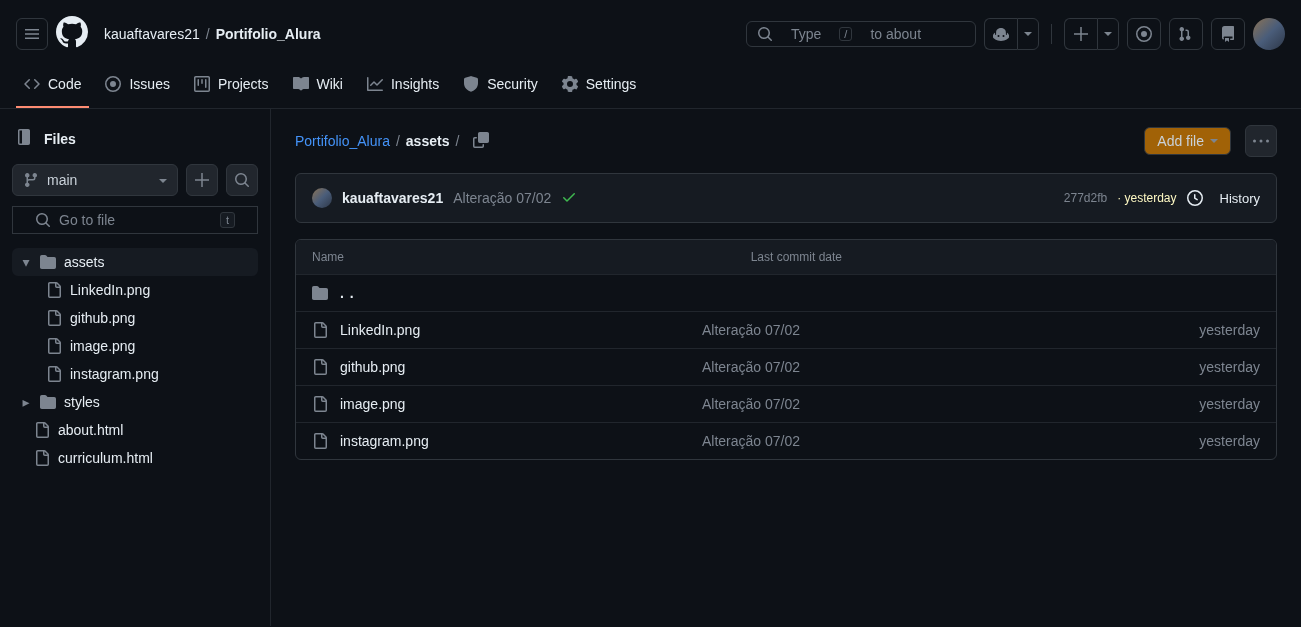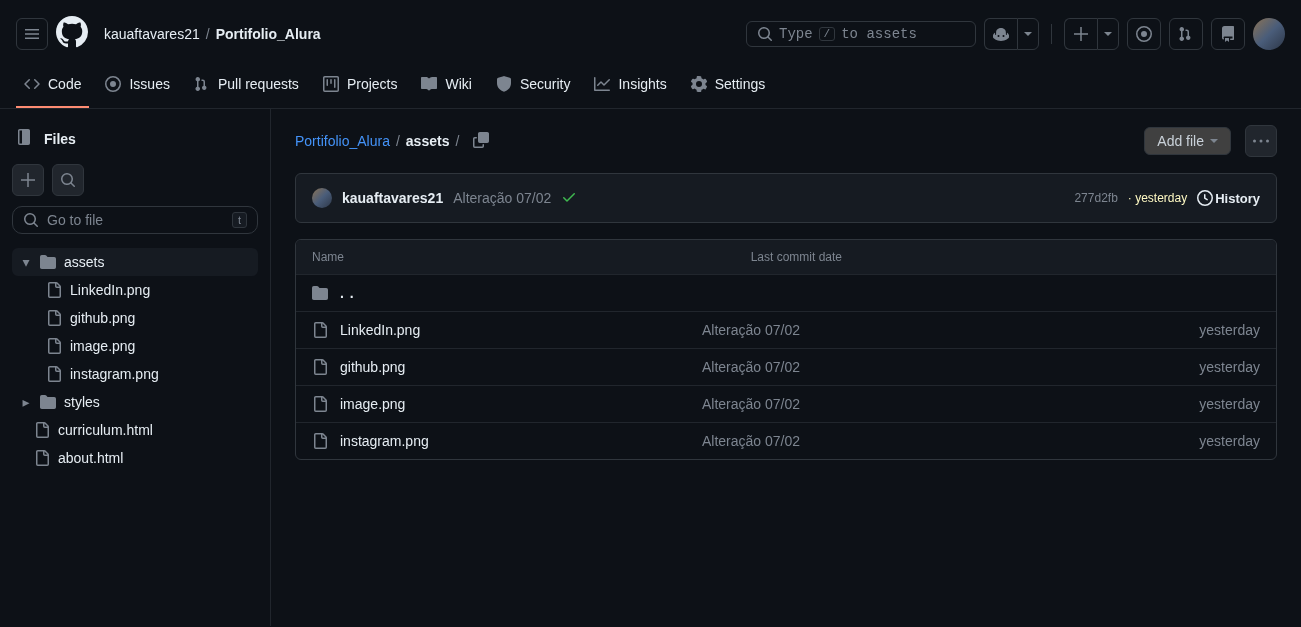--- a/index.html
+++ b/index.html
@@ -32,22 +32,21 @@
 .breadcrumb-top .sep { color: #7d8590; }
 .breadcrumb-top .repo { font-weight: 600; }
 .spacer { flex: 1; }
 .search-box {
   display: flex; align-items: center;
   border: 1px solid #30363d;
   border-radius: 6px;
   padding: 4px 10px;
   width: 230px;
   color: #7d8590;
-  gap: 6px;
-  font-family: Liberation Mono, monospace;
+  gap: 18px;
 }
 .search-box .kbd {
   border: 1px solid #30363d;
   border-radius: 3px;
   padding: 0 4px;
   font-size: 11px;
   color: #7d8590;
 }
 .hdr-btn {
   height: 32px;
@@ -111,22 +110,22 @@
   background: #21262d;
   border-radius: 6px;
   display: flex; align-items: center; justify-content: center;
   cursor: pointer;
   color: #7d8590;
 }
 .file-search {
   display: flex; align-items: center;
   border: 1px solid #30363d;
   background: #0d1117;
-  border-radius: 10px;
-  padding: 5px 10px;
+  border-radius: 0;
+  padding: 5px 22px;
   gap: 8px;
   color: #7d8590;
   margin-bottom: 14px;
 }
 .file-search .t-kbd {
   margin-left: auto;
   border: 1px solid #30363d;
   background: #161b22;
   border-radius: 3px;
   padding: 1px 5px;
@@ -146,21 +145,21 @@
 .tree-nested2 { padding-left: 34px; }
 .content { flex: 1; padding: 16px 24px; overflow: auto; }
 .path-row { display: flex; align-items: center; gap: 6px; margin-bottom: 16px; }
 .path-row a { color: #4493f8; text-decoration: none; }
 .path-row .sep { color: #7d8590; }
 .path-row .cur { font-weight: 600; color: #e6edf3; }
 .copy-btn, .icon-btn { color: #7d8590; cursor: pointer; margin-left: 8px; }
 .path-spacer { flex: 1; }
 .add-file-btn {
   display: flex; align-items: center; gap: 6px;
-  background: #404040;
+  background: #a16207;
   border: 1px solid #30363d;
   border-radius: 6px;
   padding: 5px 12px;
   cursor: pointer;
   color: #c9d1d9;
   font-size: 14px;
 }
 .more-btn {
   width: 32px; height: 32px;
   background: #21262d;
@@ -183,21 +182,21 @@
 .commit-avatar {
   width: 20px; height: 20px; border-radius: 50%;
   background: linear-gradient(135deg, #8b7355 0%, #4a5d7a 50%, #2d3748 100%);
 }
 .commit-author { font-weight: 600; color: #e6edf3; }
 .commit-msg { color: #7d8590; }
 .check { color: #3fb950; }
 .commit-spacer { flex: 1; }
 .commit-sha { color: #7d8590; font-size: 12px; }
 .commit-time { color: #fef9c3; font-size: 12px; }
-.history-link { display: flex; align-items: center; gap: 2px; color: #e6edf3; font-weight: 700; cursor: pointer; font-size: 13px; }
+.history-link { display: flex; align-items: center; gap: 17px; color: #e6edf3; font-weight: 400; cursor: pointer; font-size: 13px; }
 .file-table {
   border: 1px solid #30363d;
   border-radius: 6px;
   overflow: hidden;
 }
 .ft-header {
   display: flex;
   background: #161b22;
   padding: 10px 16px;
   font-size: 12px;
@@ -241,21 +240,21 @@
     <span class="sep">/</span>
     <a class="repo">Portifolio_Alura</a>
   </div>
   <div class="spacer"></div>
   <div class="search-box">
     <svg width="16" height="16" viewBox="0 0 16 16">
         <path fill="#7d8590" d="M10.68 11.74a6 6 0 01-7.922-8.982 6 6 0 018.982 7.922l3.04 3.04a.749.749 0 01-1.06 1.06l-3.04-3.04zM11.5 7a4.5 4.5 0 10-9 0 4.5 4.5 0 009 0z"></path>
       </svg>
     <span>Type</span>
     <span class="kbd">/</span>
-    <span>to assets</span>
+    <span>to about</span>
   </div>
   <div class="hdr-btn-group">
     <div class="hdr-btn">
       <svg width="16" height="16" viewBox="0 0 16 16" fill="#7d8590">
           <path d="M7.998 15.035c-4.562 0-7.873-2.914-7.998-3.749V9.338c.085-.628.677-1.686 1.588-2.388.197-.152.505-.07.505.18v1.37c0 .276.224.5.5.5s.5-.224.5-.5V6.628c0-3.12 2.244-4.628 4.905-4.628 2.661 0 4.905 1.508 4.905 4.628V8.5c0 .276.224.5.5.5s.5-.224.5-.5V7.13c0-.25.308-.332.505-.18.911.702 1.503 1.76 1.588 2.388v1.948c-.125.835-3.436 3.749-7.998 3.749zM5.5 9a1 1 0 100 2 1 1 0 000-2zm5 0a1 1 0 100 2 1 1 0 000-2z"></path>
         </svg>
     </div>
     <div class="hdr-btn">
       <svg width="8" height="8" viewBox="0 0 8 8">
           <path fill="#7d8590" d="M0 2l4 4 4-4z"></path>
@@ -301,67 +300,70 @@
     <span>Code</span>
   </div>
   <div class="nav-item">
     <svg width="16" height="16" viewBox="0 0 16 16">
         <path d="M8 0a8 8 0 100 16A8 8 0 008 0zM1.5 8a6.5 6.5 0 1113 0 6.5 6.5 0 01-13 0zm6.5-3a3 3 0 100 6 3 3 0 000-6z"></path>
       </svg>
     <span>Issues</span>
   </div>
   <div class="nav-item">
     <svg width="16" height="16" viewBox="0 0 16 16">
-        <path d="M1.5 3.25a2.25 2.25 0 113 2.122v5.256a2.251 2.251 0 11-1.5 0V5.372A2.25 2.25 0 011.5 3.25zm11 8.5a2.25 2.25 0 11-3-2.122V5.75a.75.75 0 00-.75-.75H7.5V3.5h1.25A2.25 2.25 0 0111 5.75v3.878a2.251 2.251 0 011.5 2.122z"></path>
-      </svg>
-    <span>Pull requests</span>
+        <path d="M0 1.75C0 .784.784 0 1.75 0h12.5C15.216 0 16 .784 16 1.75v12.5A1.75 1.75 0 0114.25 16H1.75A1.75 1.75 0 010 14.25zm1.5 0v12.5c0 .138.112.25.25.25h12.5a.25.25 0 00.25-.25V1.75a.25.25 0 00-.25-.25H1.75a.25.25 0 00-.25.25zM11.75 3a.75.75 0 01.75.75v7.5a.75.75 0 01-1.5 0v-7.5a.75.75 0 01.75-.75zm-8.25.75a.75.75 0 011.5 0v5.5a.75.75 0 01-1.5 0zM8 3a.75.75 0 01.75.75v3.5a.75.75 0 01-1.5 0v-3.5A.75.75 0 018 3z"></path>
+      </svg>
+    <span>Projects</span>
   </div>
   <div class="nav-item">
     <svg width="16" height="16" viewBox="0 0 16 16">
-        <path d="M0 1.75C0 .784.784 0 1.75 0h12.5C15.216 0 16 .784 16 1.75v12.5A1.75 1.75 0 0114.25 16H1.75A1.75 1.75 0 010 14.25zm1.5 0v12.5c0 .138.112.25.25.25h12.5a.25.25 0 00.25-.25V1.75a.25.25 0 00-.25-.25H1.75a.25.25 0 00-.25.25zM11.75 3a.75.75 0 01.75.75v7.5a.75.75 0 01-1.5 0v-7.5a.75.75 0 01.75-.75zm-8.25.75a.75.75 0 011.5 0v5.5a.75.75 0 01-1.5 0zM8 3a.75.75 0 01.75.75v3.5a.75.75 0 01-1.5 0v-3.5A.75.75 0 018 3z"></path>
-      </svg>
-    <span>Projects</span>
+        <path d="M0 1.75A.75.75 0 01.75 1h4.253c1.227 0 2.317.59 3 1.501A3.744 3.744 0 0111.006 1h4.245a.75.75 0 01.75.75v10.5a.75.75 0 01-.75.75h-4.507a2.25 2.25 0 00-1.591.659l-.622.621a.75.75 0 01-1.06 0l-.622-.621A2.25 2.25 0 005.258 13H.75a.75.75 0 01-.75-.75z"></path>
+      </svg>
+    <span>Wiki</span>
   </div>
   <div class="nav-item">
     <svg width="16" height="16" viewBox="0 0 16 16">
-        <path d="M0 1.75A.75.75 0 01.75 1h4.253c1.227 0 2.317.59 3 1.501A3.744 3.744 0 0111.006 1h4.245a.75.75 0 01.75.75v10.5a.75.75 0 01-.75.75h-4.507a2.25 2.25 0 00-1.591.659l-.622.621a.75.75 0 01-1.06 0l-.622-.621A2.25 2.25 0 005.258 13H.75a.75.75 0 01-.75-.75z"></path>
-      </svg>
-    <span>Wiki</span>
+        <path d="M1.5 1.75a.75.75 0 00-1.5 0v12.5c0 .414.336.75.75.75h14.5a.75.75 0 000-1.5H1.5V1.75zm14.28 2.53a.75.75 0 00-1.06-1.06L10 7.94 7.53 5.47a.75.75 0 00-1.06 0L3.22 8.72a.75.75 0 001.06 1.06L7 7.06l2.47 2.47a.75.75 0 001.06 0l5.25-5.25z"></path>
+      </svg>
+    <span>Insights</span>
   </div>
   <div class="nav-item">
     <svg width="16" height="16" viewBox="0 0 16 16">
         <path d="M7.467.133a1.75 1.75 0 011.066 0l5.25 1.68A1.75 1.75 0 0115 3.48V7c0 1.566-.32 3.182-1.303 4.682-.983 1.498-2.585 2.813-5.032 3.855a1.7 1.7 0 01-1.33 0c-2.447-1.042-4.049-2.357-5.032-3.855C1.32 10.182 1 8.566 1 7V3.48a1.75 1.75 0 011.217-1.667z"></path>
       </svg>
     <span>Security</span>
-  </div>
-  <div class="nav-item">
-    <svg width="16" height="16" viewBox="0 0 16 16">
-        <path d="M1.5 1.75a.75.75 0 00-1.5 0v12.5c0 .414.336.75.75.75h14.5a.75.75 0 000-1.5H1.5V1.75zm14.28 2.53a.75.75 0 00-1.06-1.06L10 7.94 7.53 5.47a.75.75 0 00-1.06 0L3.22 8.72a.75.75 0 001.06 1.06L7 7.06l2.47 2.47a.75.75 0 001.06 0l5.25-5.25z"></path>
-      </svg>
-    <span>Insights</span>
   </div>
   <div class="nav-item">
     <svg width="16" height="16" viewBox="0 0 16 16">
         <path d="M8 0a8.2 8.2 0 011.701.177.75.75 0 01.579.633l.17 1.527a6.7 6.7 0 011.896 1.096l1.43-.578a.75.75 0 01.85.174 8.5 8.5 0 011.35 2.34.75.75 0 01-.271.825l-1.26.95c.05.31.076.626.076.946s-.026.636-.076.946l1.26.95a.75.75 0 01.271.825 8.5 8.5 0 01-1.35 2.34.75.75 0 01-.85.174l-1.43-.578a6.7 6.7 0 01-1.896 1.096l-.17 1.527a.75.75 0 01-.579.633A8.2 8.2 0 018 16a8.2 8.2 0 01-1.701-.177.75.75 0 01-.579-.633l-.17-1.527a6.7 6.7 0 01-1.896-1.096l-1.43.578a.75.75 0 01-.85-.174 8.5 8.5 0 01-1.35-2.34.75.75 0 01.271-.825l1.26-.95A6.7 6.7 0 011.5 8c0-.32.026-.636.076-.946l-1.26-.95a.75.75 0 01-.271-.825 8.5 8.5 0 011.35-2.34.75.75 0 01.85-.174l1.43.578A6.7 6.7 0 015.57 2.247l.17-1.527a.75.75 0 01.579-.633A8.2 8.2 0 018 0zm0 5a3 3 0 100 6 3 3 0 000-6z"></path>
       </svg>
     <span>Settings</span>
   </div>
 </div>
 
 <div class="body-row">
   <div class="sidebar">
     <div class="sb-header">
       <span>
         <svg width="16" height="16" viewBox="0 0 16 16" fill="#7d8590">
             <path d="M2 1.75C2 .784 2.784 0 3.75 0h8.5C13.216 0 14 .784 14 1.75v12.5A1.75 1.75 0 0112.25 16h-8.5A1.75 1.75 0 012 14.25zm1.5 0v12.5c0 .138.112.25.25.25H6v-13H3.75a.25.25 0 00-.25.25z"></path>
           </svg>
       </span>
       <span class="sb-header-title">Files</span>
     </div>
     <div class="sb-row">
+      <div class="branch-btn">
+        <svg width="16" height="16" viewBox="0 0 16 16" fill="#7d8590">
+            <path d="M9.5 3.25a2.25 2.25 0 113 2.122V6A2.5 2.5 0 0110 8.5H6a1 1 0 00-1 1v1.128a2.251 2.251 0 11-1.5 0V5.372a2.25 2.25 0 111.5 0v1.836A2.5 2.5 0 016 7h4a1 1 0 001-1v-.628A2.25 2.25 0 019.5 3.25z"></path>
+          </svg>
+        <span>main</span>
+        <span class="caret"><svg width="8" height="8" viewBox="0 0 8 8">
+              <path fill="#7d8590" d="M0 2l4 4 4-4z"></path>
+            </svg></span>
+      </div>
       <div class="sq-btn">
         <svg width="16" height="16" viewBox="0 0 16 16" fill="#7d8590">
             <path d="M7.25 1v6.25H1v1.5h6.25V15h1.5V8.75H15v-1.5H8.75V1z"></path>
           </svg>
       </div>
       <div class="sq-btn">
         <svg width="16" height="16" viewBox="0 0 16 16" fill="#7d8590">
             <path d="M10.68 11.74a6 6 0 01-7.922-8.982 6 6 0 018.982 7.922l3.04 3.04a.749.749 0 01-1.06 1.06l-3.04-3.04zM11.5 7a4.5 4.5 0 10-9 0 4.5 4.5 0 009 0z"></path>
           </svg>
       </div>
@@ -412,27 +414,27 @@
         <svg width="16" height="16" viewBox="0 0 16 16">
             <path d="M1.75 1A1.75 1.75 0 000 2.75v10.5C0 14.216.784 15 1.75 15h12.5A1.75 1.75 0 0016 13.25v-8.5A1.75 1.75 0 0014.25 3H7.5L6.25 1.5A1.75 1.75 0 004.94 1z"></path>
           </svg>
         <span>styles</span>
       </div>
       <div id="root-files">
           <div class="tree-item tree-nested">
             <svg width="16" height="16" viewBox="0 0 16 16">
               <path d="M2 1.75C2 .784 2.784 0 3.75 0h6.586c.464 0 .909.184 1.237.513l2.914 2.914c.329.328.513.773.513 1.237v9.586A1.75 1.75 0 0113.25 16h-9.5A1.75 1.75 0 012 14.25zm1.75-.25a.25.25 0 00-.25.25v12.5c0 .138.112.25.25.25h9.5a.25.25 0 00.25-.25V6h-2.75A1.75 1.75 0 019 4.25V1.5zm6.75.062V4.25c0 .138.112.25.25.25h2.688z"></path>
             </svg>
-            <span>curriculum.html</span>
+            <span>about.html</span>
           </div>
           <div class="tree-item tree-nested">
             <svg width="16" height="16" viewBox="0 0 16 16">
               <path d="M2 1.75C2 .784 2.784 0 3.75 0h6.586c.464 0 .909.184 1.237.513l2.914 2.914c.329.328.513.773.513 1.237v9.586A1.75 1.75 0 0113.25 16h-9.5A1.75 1.75 0 012 14.25zm1.75-.25a.25.25 0 00-.25.25v12.5c0 .138.112.25.25.25h9.5a.25.25 0 00.25-.25V6h-2.75A1.75 1.75 0 019 4.25V1.5zm6.75.062V4.25c0 .138.112.25.25.25h2.688z"></path>
             </svg>
-            <span>about.html</span>
+            <span>curriculum.html</span>
           </div>
         </div>
     </div>
   </div>
 
   <div class="content">
     <div class="path-row">
       <a>Portifolio_Alura</a>
       <span class="sep">/</span>
       <span class="cur">assets</span>

